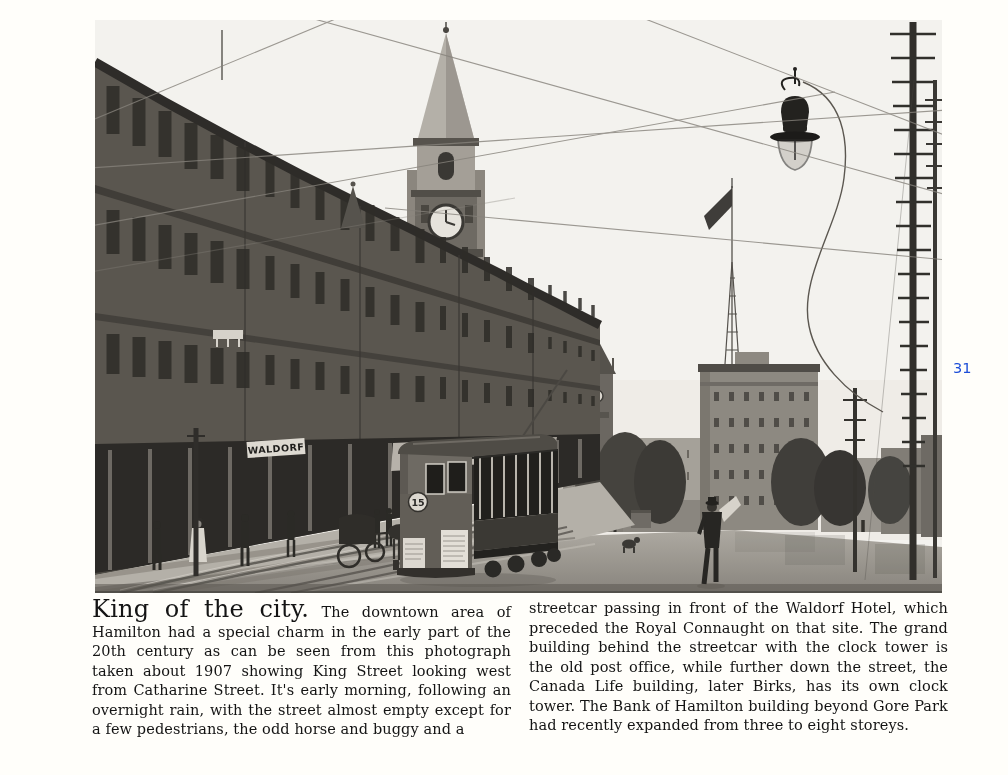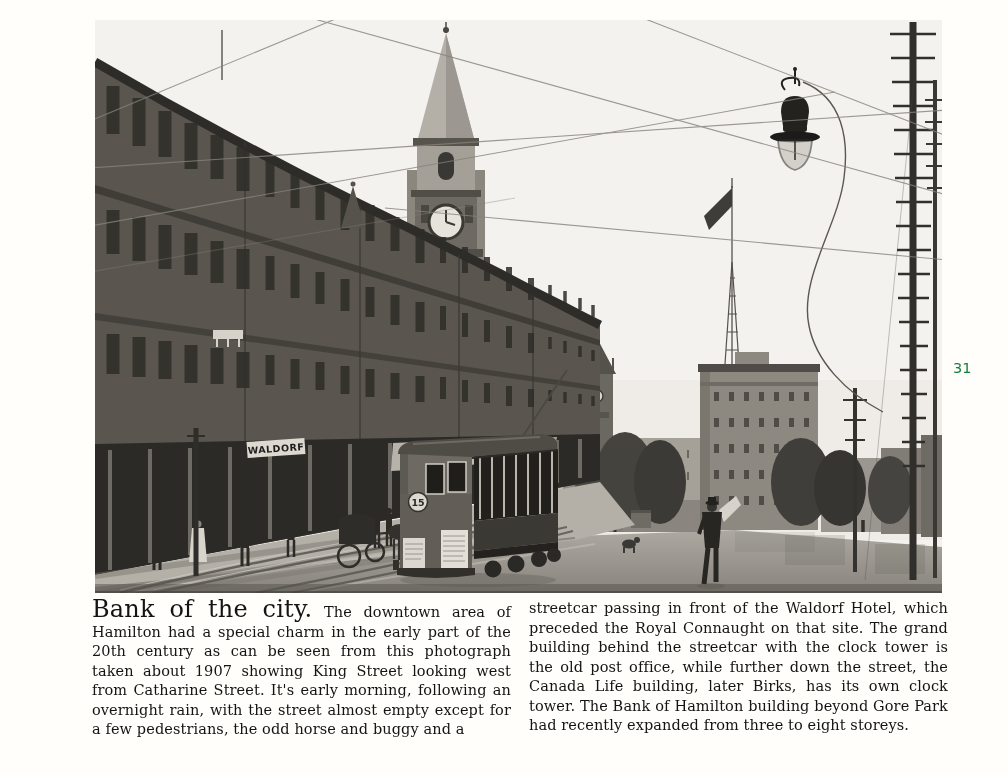--- a/index.html
+++ b/index.html
@@ -1,21 +1,21 @@
 <!DOCTYPE html>
 <html><head>
 <meta charset="utf-8">
 <style>
   html,body{margin:0;padding:0;background:#ffffff;}
   .page{position:relative;width:1008px;height:775px;background:#fffefa;overflow:hidden;
         font-family:"DejaVu Serif",serif;}
   .photo-wrap{position:absolute;left:95px;top:20px;width:847px;height:573px;}
   .photo-wrap svg{display:block;}
   .page-number{position:absolute;left:953px;top:360px;
-        font-family:"DejaVu Sans",sans-serif;font-size:14.5px;color:#15803d;}
+        font-family:"DejaVu Sans",sans-serif;font-size:14.5px;color:#1d4ed8;}
   .caption{position:absolute;left:92px;top:599px;width:856px;display:flex;gap:18px;}
   .caption .col{flex:1;font-size:14.5px;line-height:19.5px;text-align:justify;
         color:#141414;letter-spacing:0.1px;}
   .caption .lead{font-size:24px;line-height:20px;letter-spacing:0.2px;}
 </style>
 </head>
 <body>
 
 <div class="page">
 
@@ -326,21 +326,21 @@
       <rect x="0" y="564" width="847" height="9" fill="#55524c" opacity="0.5"></rect>
       <rect x="0" y="571" width="847" height="2" fill="#3f3d39" opacity="0.6"></rect>
     </g>
   </svg>
   </div>
 
   <div class="page-number">31</div>
 
   <div class="caption">
     <div class="col">
-      <span class="lead">Bank of the city.</span>
+      <span class="lead">King of the city.</span>
       <span>The downtown area of Hamilton had a special charm in the early part of the 20th century as can be seen from this photograph taken about 1907 showing King Street looking west from Catharine Street. It's early morning, following an overnight rain, with the street almost empty except for a few pedestrians, the odd horse and buggy and a</span>
     </div>
     <div class="col">
       <span>streetcar passing in front of the Waldorf Hotel, which preceded the Royal Connaught on that site. The grand building behind the streetcar with the clock tower is the old post office, while further down the street, the Canada Life building, later Birks, has its own clock tower. The Bank of Hamilton building beyond Gore Park had recently expanded from three to eight storeys.</span>
     </div>
   </div>
 
 </div>
 
 </body></html>

